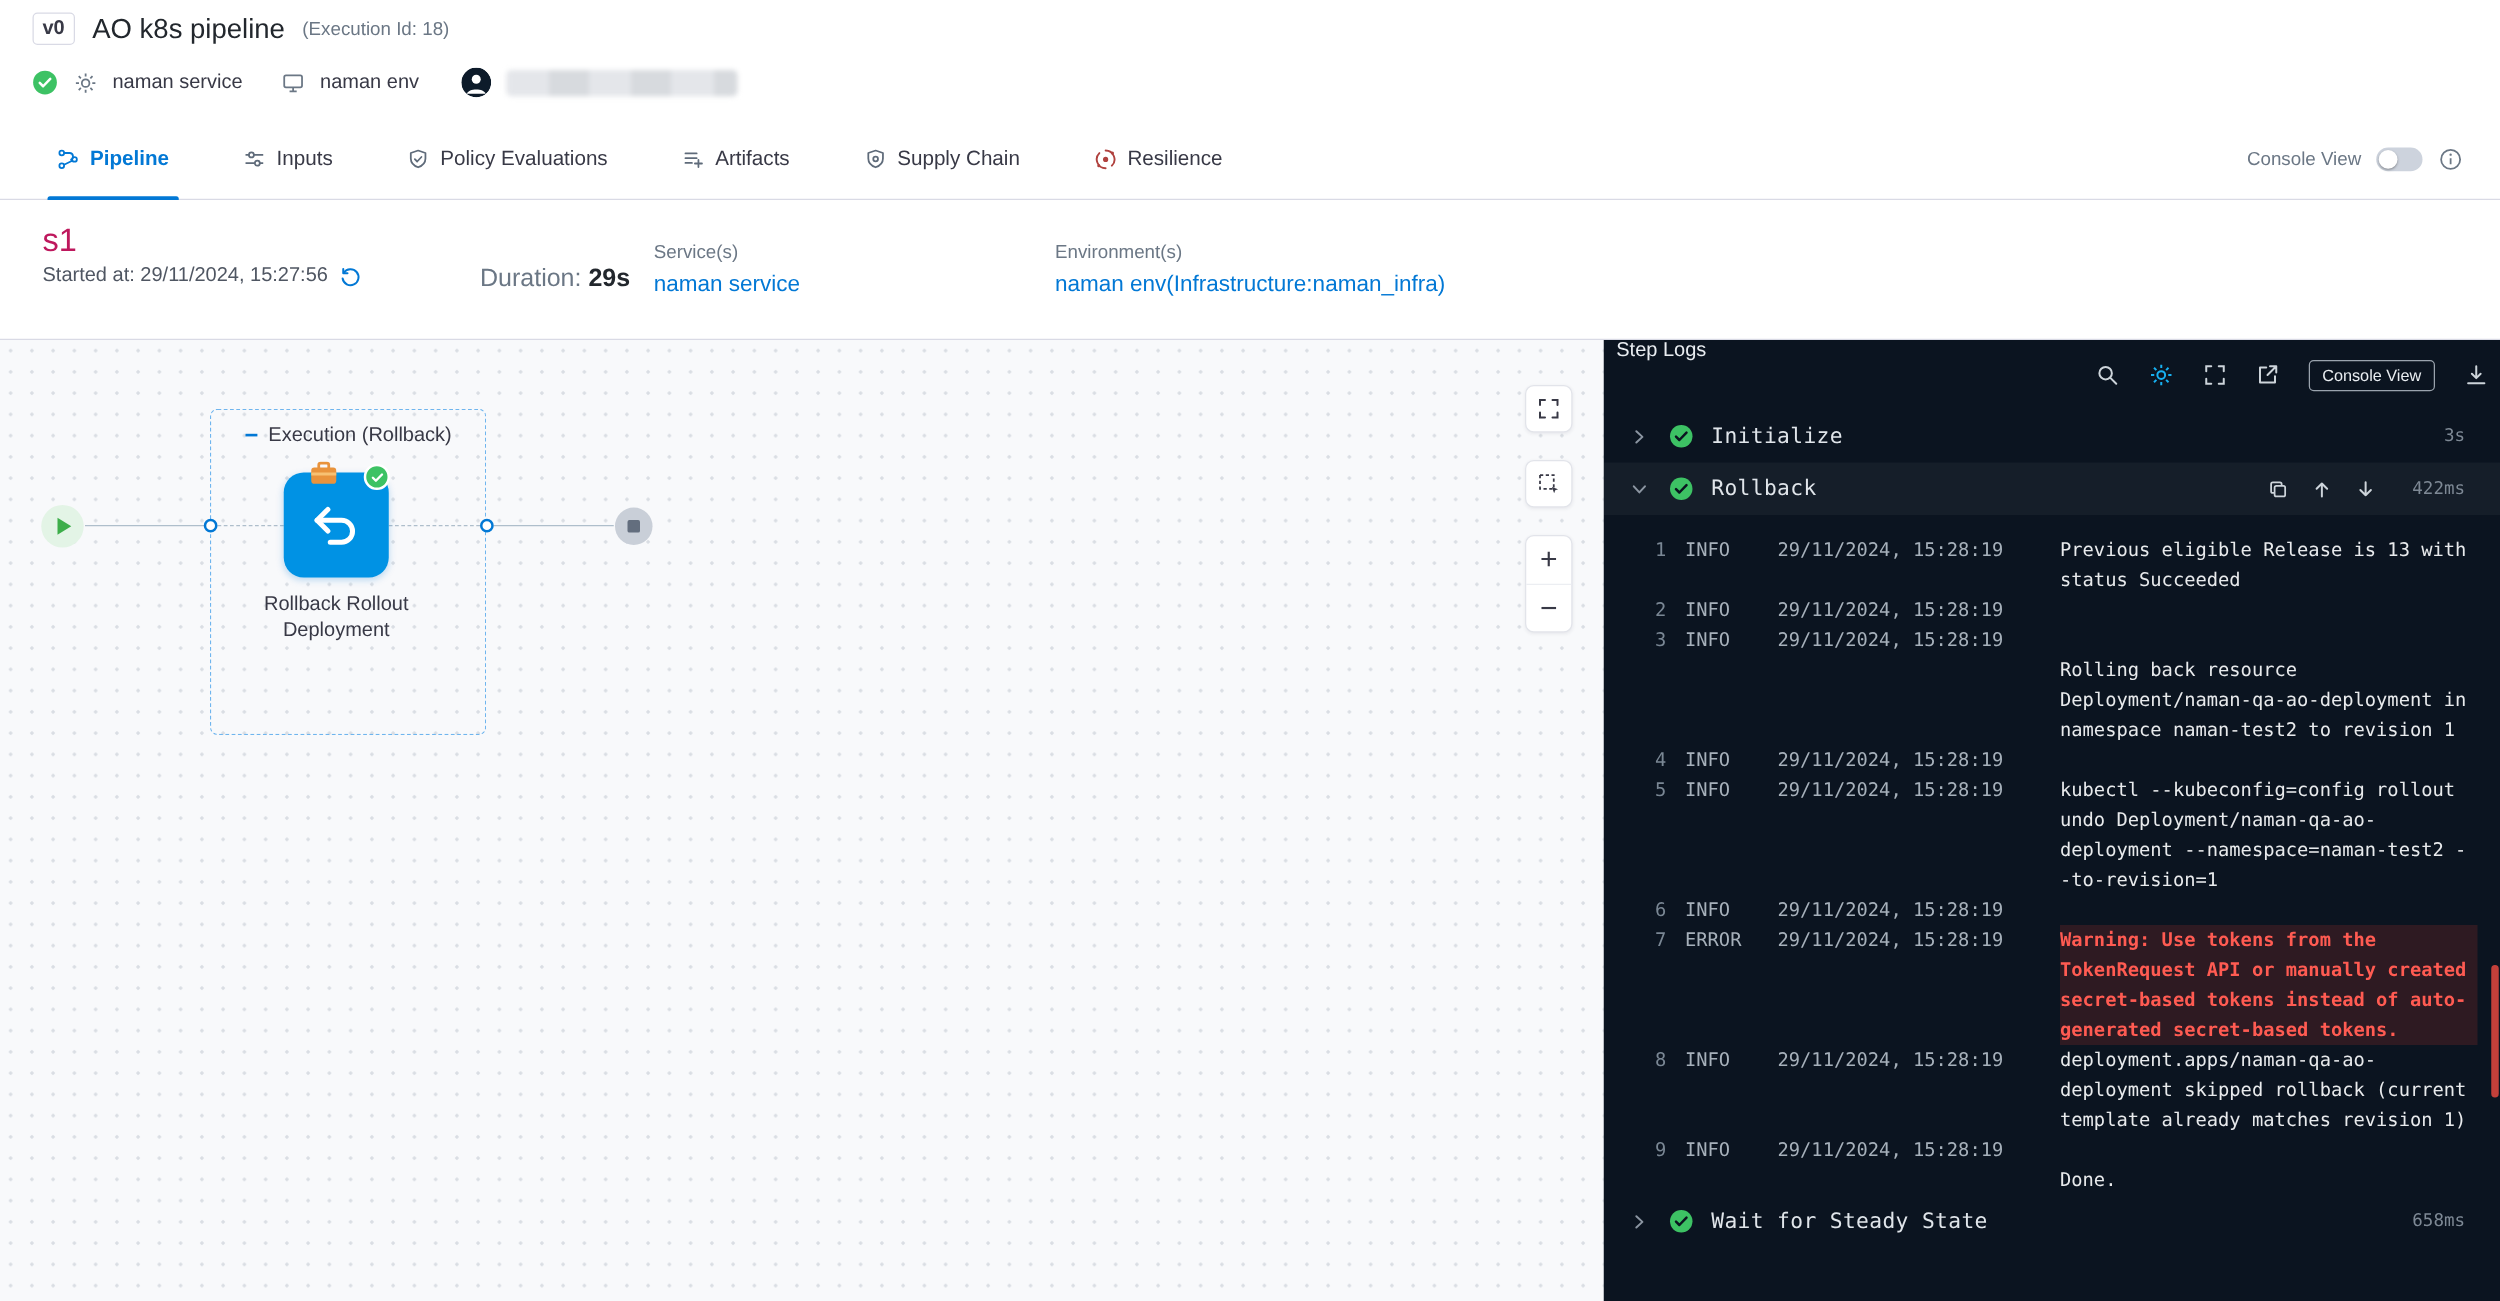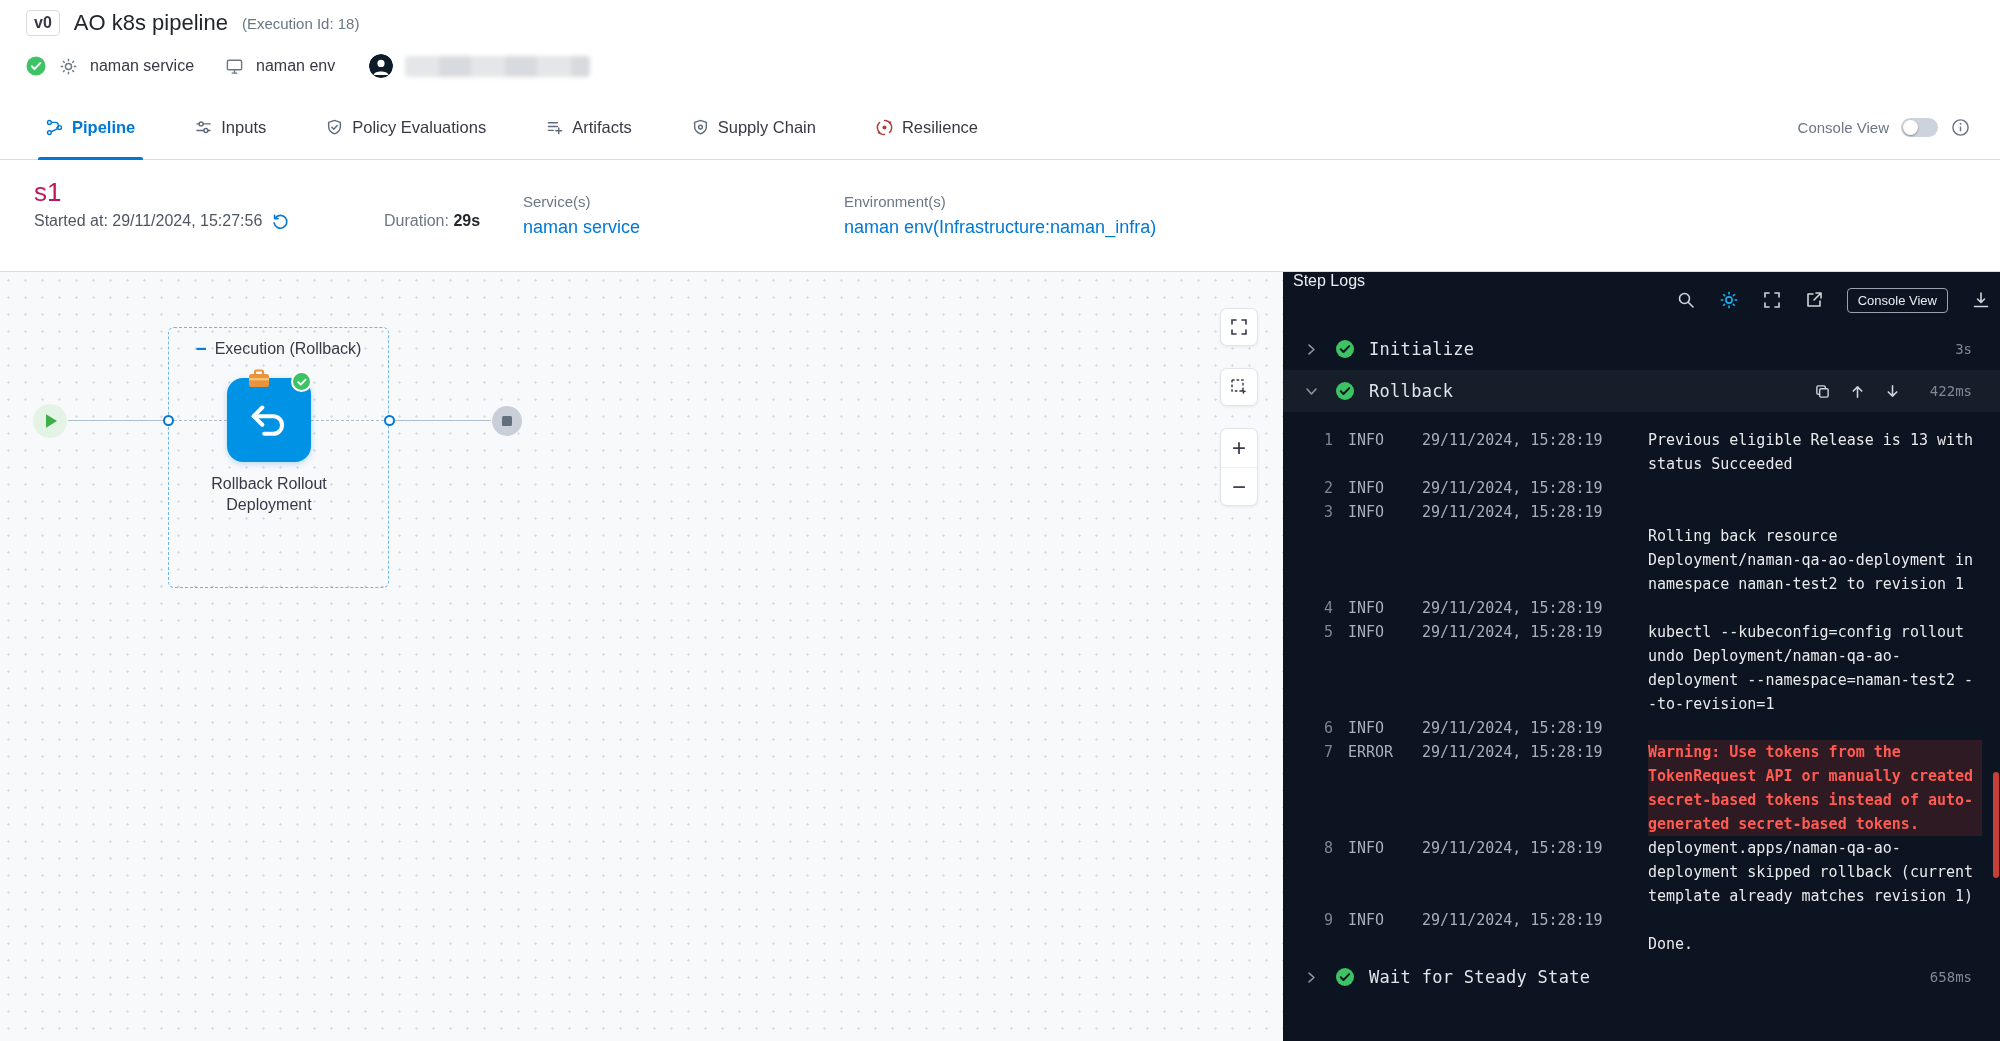--- a/index.html
+++ b/index.html
@@ -30,21 +30,21 @@
   .tab.active::after{content:"";position:absolute;left:8px;right:8px;bottom:-1px;height:3px;background:#0278d5;border-radius:2px 2px 0 0}
   .tabbar-right{margin-left:auto;display:flex;align-items:center;gap:12px;padding-right:30px}
   .console-view-label{font-size:15px;color:#6b7785}
   .toggle{width:37px;height:19px;border-radius:10px;background:#cdd3dd;position:relative;cursor:pointer}
   .toggle .knob{position:absolute;left:2px;top:2px;width:15px;height:15px;border-radius:50%;background:#fff;box-shadow:0 1px 2px rgba(0,0,0,.35)}
 
   
   .stagebar{position:absolute;left:0;top:160px;width:100%;height:112px;background:#fff;border-bottom:1px solid #d9dae5}
   .stage-name{position:absolute;left:34px;top:17px;font-size:26px;font-weight:normal;color:#be185d}
   .stage-started{position:absolute;left:34px;top:52px;font-size:16px;color:#4f5662;display:flex;align-items:flex-start;gap:8px}
-  .stage-duration{position:absolute;left:384px;top:52px;font-size:16px;color:#6b7785}
+  .stage-duration{position:absolute;left:384px;top:52px;font-size:20px;color:#6b7785}
   .stage-duration b{color:#22272d}
   .stage-col-label{font-size:15px;color:#6b7785}
   .stage-link{font-size:18px;color:#0278d5;cursor:pointer}
   .svc-col{position:absolute;left:523px;top:33px;display:flex;flex-direction:column;gap:7px}
   .env-col{position:absolute;left:844px;top:33px;display:flex;flex-direction:column;gap:7px}
 
   
   .canvas{position:absolute;left:0;top:272px;width:1284px;height:769px;background-color:#f8f9fb;
     background-image:radial-gradient(circle,#d9dde3 1.2px,transparent 1.3px);background-size:17px 17px;overflow:hidden}
   .exec-group{position:absolute;left:168px;top:55px;width:221px;height:261px;border:1.5px dashed #6fb5ee;border-radius:6px}

